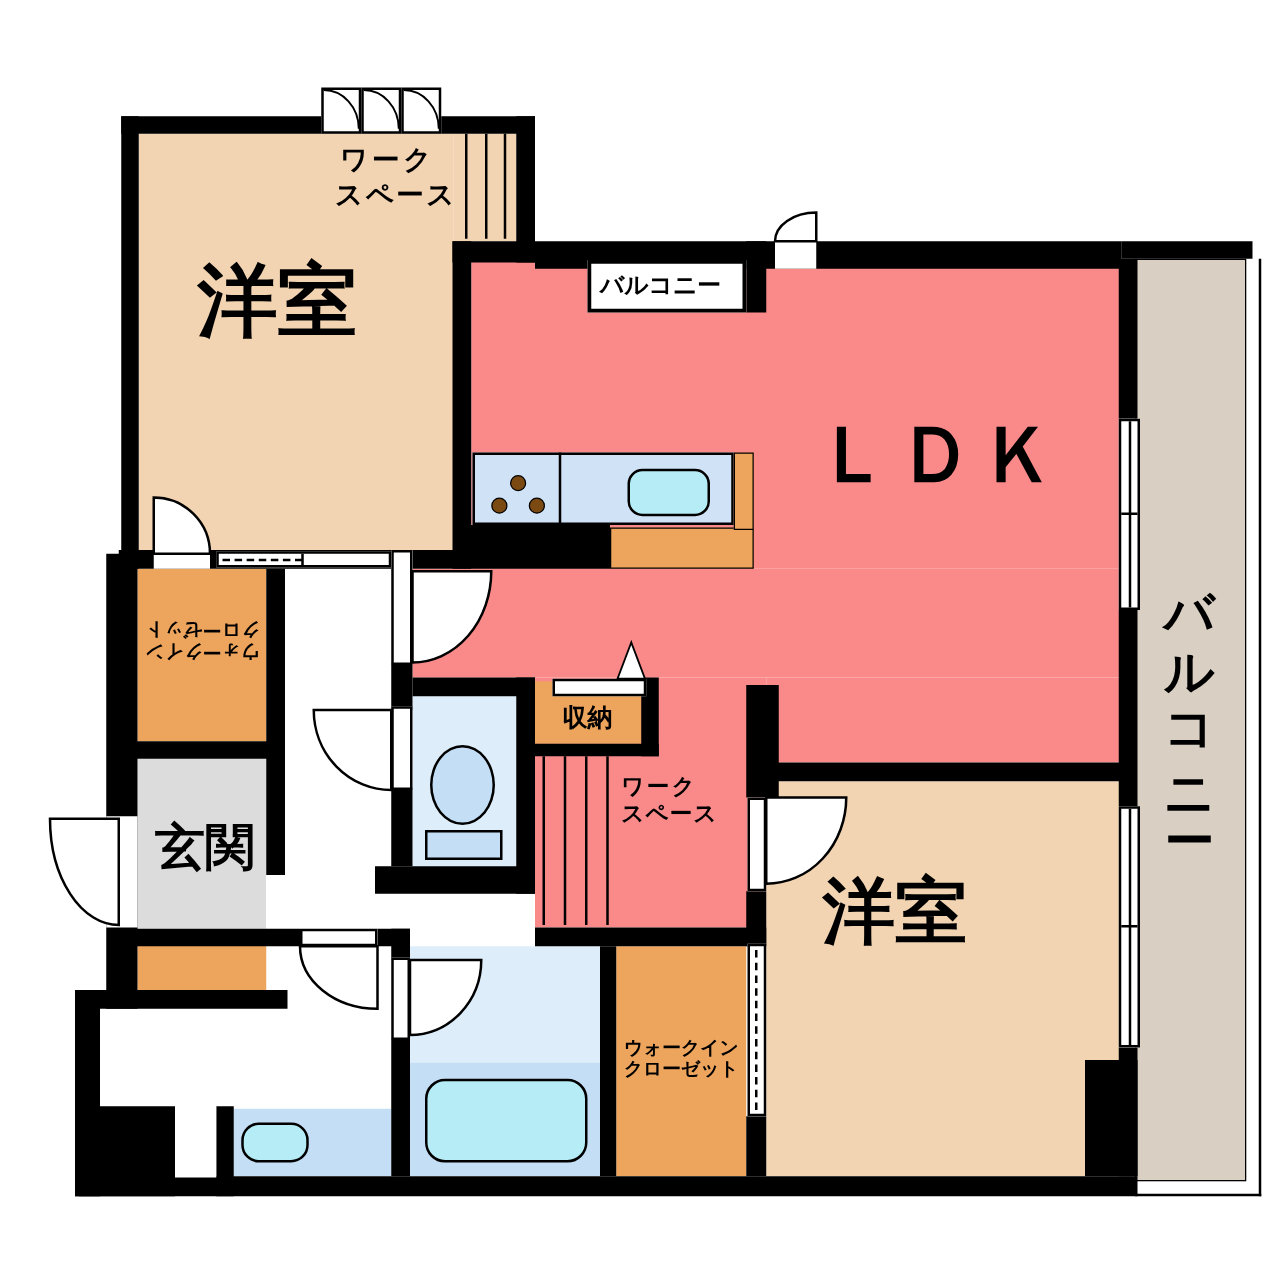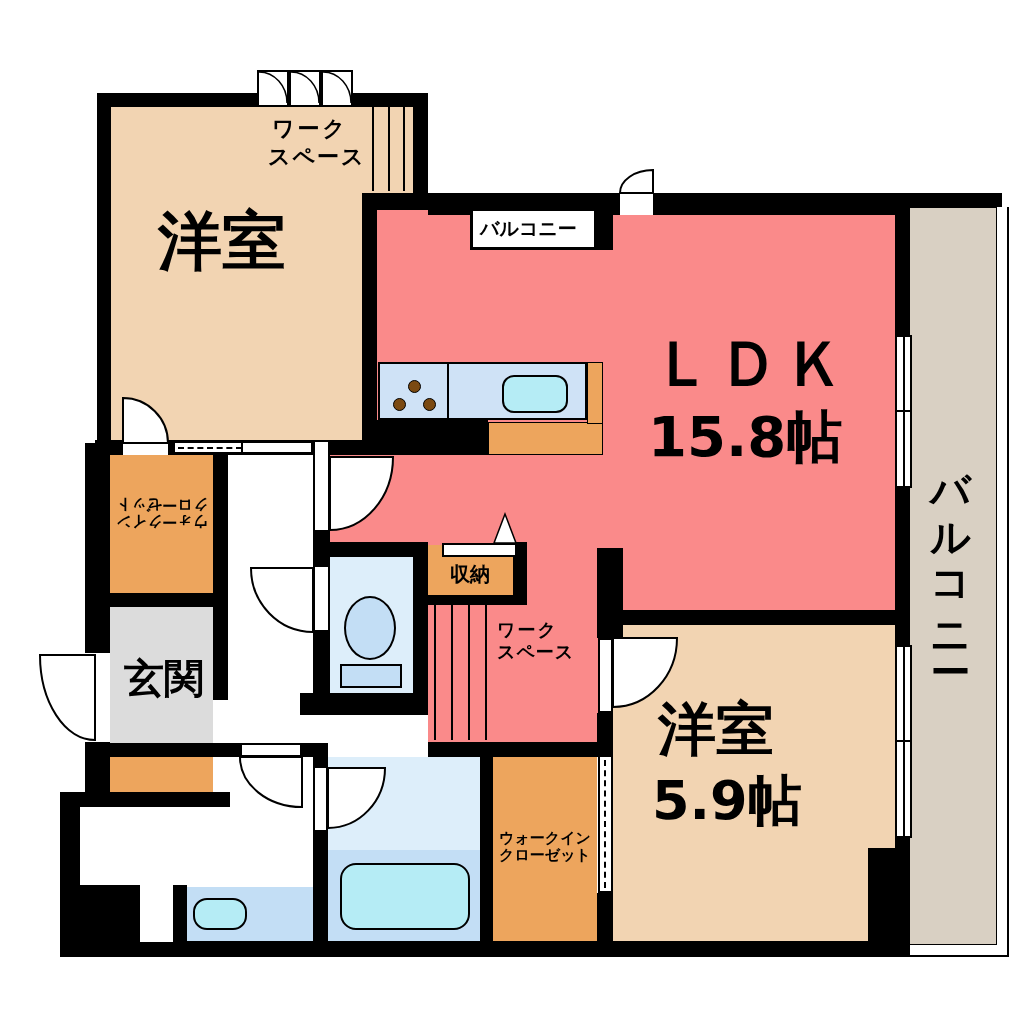--- a/index.html
+++ b/index.html
@@ -175,31 +175,29 @@
   </svg>
 
   <div class="lbl z40" style="left:158px;top:205px;font-size:64px;">洋室</div>
 
   <div class="lbl z40" style="left:272px;top:116px;font-size:22px;letter-spacing:3px;">ワーク</div>
   <div class="lbl z40" style="left:268px;top:144px;font-size:22px;letter-spacing:2px;">スペース</div>
 
   <div class="lbl z40" style="left:480px;top:218px;font-size:19px;">バルコニー</div>
 
   <div class="lbl z40" style="left:652px;top:328px;font-size:62px;letter-spacing:4px;">ＬＤＫ</div>
-  <div class="lbl z40" style="left:648px;top:405px;font-size:56px;">15.8帖</div>
 
   <div class="lbl z40" style="left:928px;top:445px;font-size:40px;writing-mode:vertical-rl;text-orientation:upright;letter-spacing:6px;">バルコニー</div>
 
   <div class="lbl z40" style="left:450px;top:563px;font-size:20px;">収納</div>
 
   <div class="lbl z40" style="left:497px;top:620px;font-size:18px;letter-spacing:2px;">ワーク</div>
   <div class="lbl z40" style="left:497px;top:642px;font-size:18px;letter-spacing:1px;">スペース</div>
 
   <div class="lbl z40" style="left:658px;top:696px;font-size:58px;">洋室</div>
-  <div class="lbl z40" style="left:652px;top:770px;font-size:54px;">5.9帖</div>
 
   <div class="lbl z40" style="left:124px;top:655px;font-size:40px;">玄関</div>
 
   <div class="z40" style="left:112px;top:495px;width:100px;text-align:center;transform:rotate(180deg);">
     <div class="lbl" style="position:static;font-size:15px;">ウォークイン</div>
     <div class="lbl" style="position:static;font-size:15px;">クローゼット</div>
   </div>
 
   <div class="z40" style="left:495px;top:830px;width:100px;text-align:center;">
     <div class="lbl" style="position:static;font-size:15px;">ウォークイン</div>

